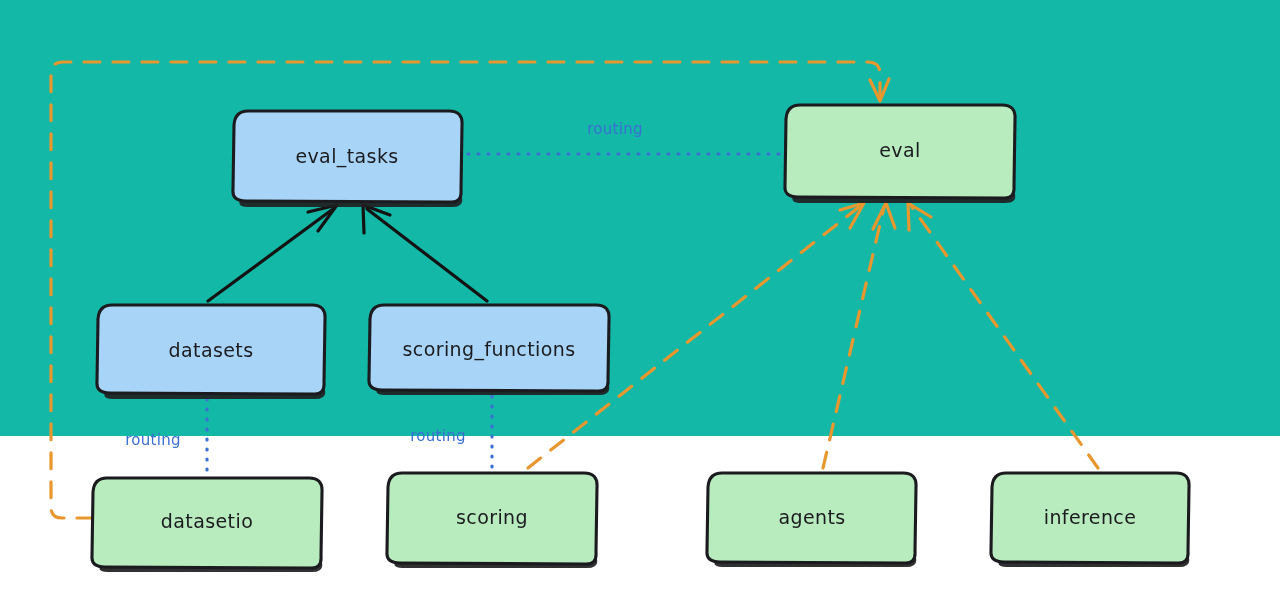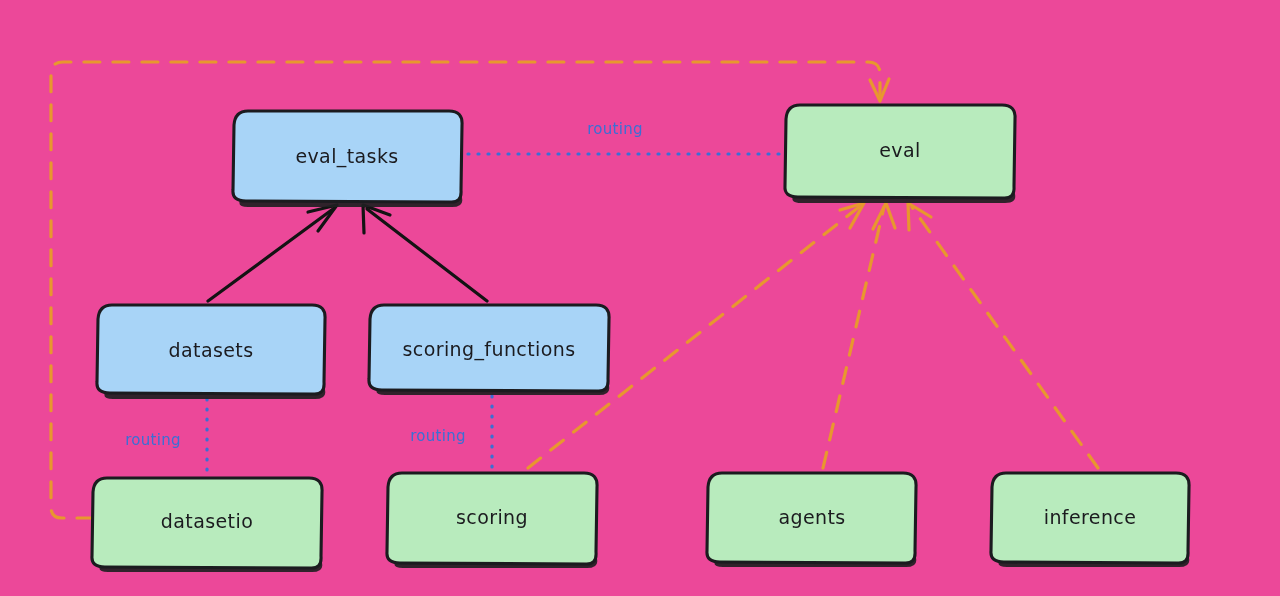--- a/index.html
+++ b/index.html
@@ -9,22 +9,22 @@
   }
   body {
     width: 1280px;
     height: 596px;
     overflow: hidden;
     font-family: "DejaVu Sans", sans-serif;
   }
   #diagram-root {
     position: relative;
     width: 1280px;
-    height: 596px;
-    background: #ec4899;
+    height: 436px;
+    background: #14b8a6;
   }
   svg.canvas {
     position: absolute;
     top: 0;
     left: 0;
     width: 1280px;
     height: 596px;
   }
   .node-label {
     font-family: "DejaVu Sans", sans-serif;

